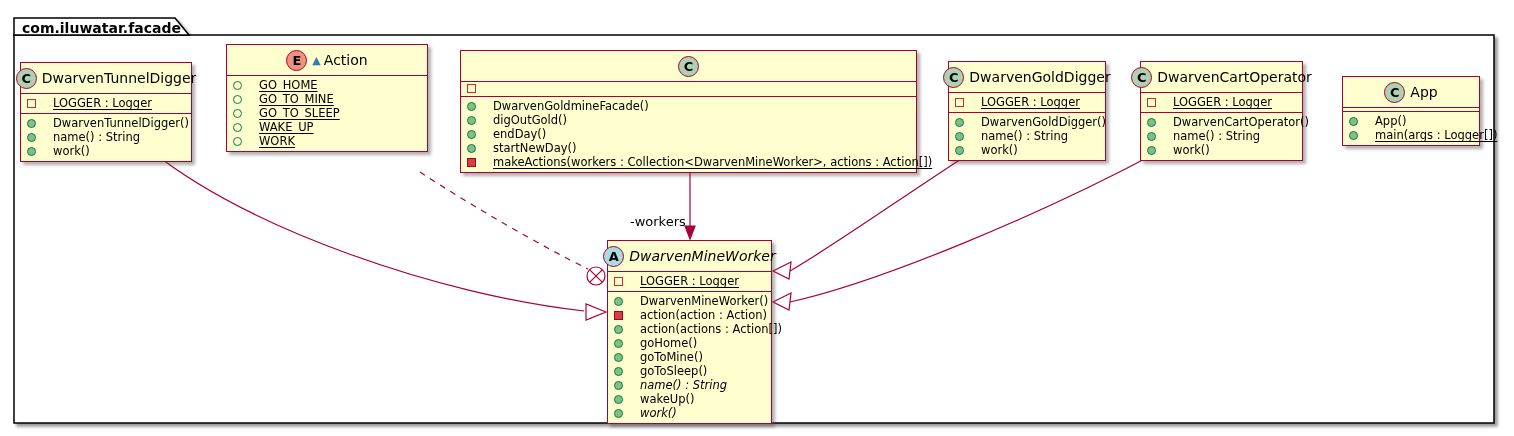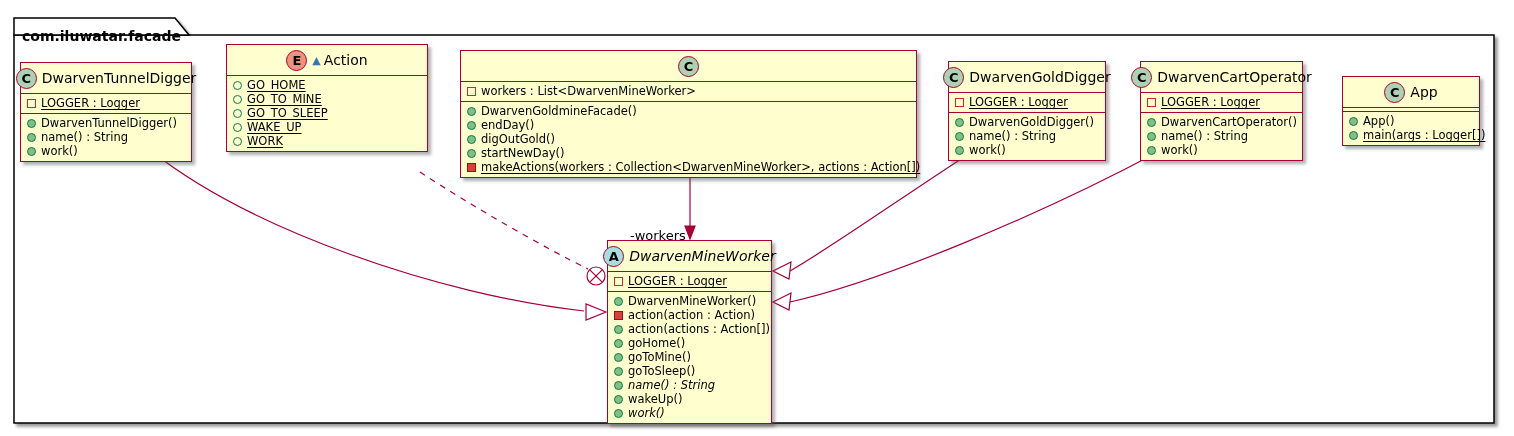--- a/index.html
+++ b/index.html
@@ -3,21 +3,21 @@
 <meta charset="utf-8">
 <style>
   html,body{margin:0;padding:0;background:#ffffff;}
   .canvas{
     position:relative;width:1514px;height:436px;overflow:hidden;
     font-family:"DejaVu Sans", sans-serif;color:#000;background:#fff;
   }
   .canvas svg{position:absolute;left:0;top:0;}
   .pkg-label{
     position:absolute;left:22px;top:19.5px;font-size:14px;font-weight:bold;
-    letter-spacing:0;white-space:nowrap;margin-top:8px;
+    letter-spacing:0;white-space:nowrap;
   }
   #boxes{position:absolute;left:0;top:0;width:100%;height:100%;}
   .uml-box{
     position:absolute;box-sizing:border-box;background:#FEFECE;
     border:1.5px solid #A80036;box-shadow:3px 3px 3px rgba(80,80,80,0.45);
   }
   .uml-title{
     display:flex;align-items:center;justify-content:center;gap:5px;
     padding:3px 6px;border-bottom:1.5px solid #A80036;min-height:24px;
   }
@@ -27,31 +27,31 @@
     font-size:13px;font-weight:bold;color:#000;box-sizing:border-box;
   }
   .uml-name{font-size:14px;white-space:nowrap;}
   .tri{color:#3A77AD;font-size:11px;line-height:11px;margin-right:-2px;}
   .uml-section{
     padding:2px 6px 3px 6px;border-bottom:1.5px solid #A80036;
   }
   .uml-section:last-child{border-bottom:none;}
   .uml-section.empty{height:3px;padding:0;}
   .uml-member{
-    display:flex;align-items:center;gap:5px;line-height:14px;white-space:nowrap;
+    display:flex;align-items:center;gap:17px;line-height:14px;white-space:nowrap;
   }
   .mtext{font-size:11.5px;}
   .mtext.st{text-decoration:underline;text-underline-offset:2px;}
   .it{font-style:italic;}
   .vis{flex:none;width:9px;height:9px;box-sizing:border-box;}
   .vis.public-method{background:#84BE84;border:1px solid #038048;border-radius:50%;}
   .vis.public-field{background:#FEFECE;border:1.5px solid #038048;border-radius:50%;}
   .vis.private-method{background:#D04437;border:1px solid #A80036;}
   .vis.private-field{background:#FEFECE;border:1.5px solid #C82930;}
-  .edge-label{position:absolute;left:630px;top:228px;font-size:13px;white-space:nowrap;}
+  .edge-label{position:absolute;left:630px;top:214px;font-size:13px;white-space:nowrap;}
 </style>
 </head>
 <body>
 
 <div class="canvas">
 
   <svg width="1514" height="436" viewBox="0 0 1514 436">
     <defs>
       <filter id="sh" x="-10%" y="-10%" width="130%" height="130%">
         <feDropShadow dx="3" dy="3" stdDeviation="1.6" flood-color="#000000" flood-opacity="0.4"></feDropShadow>
@@ -141,35 +141,34 @@
           </div>
         </div>
       </div>
       <div class="uml-box" style="left: 460px; top: 50px; width: 457px;">
         <div class="uml-title">
           <span class="uml-circle" style="background: rgb(173, 209, 178);">C</span>
         </div>
         <div class="uml-section">
           <div class="uml-member">
             <span class="vis private-field"></span>
-            <span class="mtext">workers : List&lt;DwarvenMineWorker&gt;</span>
           </div>
         </div>
         <div class="uml-section">
           <div class="uml-member">
             <span class="vis public-method"></span>
             <span class="mtext">DwarvenGoldmineFacade()</span>
           </div>
           <div class="uml-member">
             <span class="vis public-method"></span>
+            <span class="mtext">digOutGold()</span>
+          </div>
+          <div class="uml-member">
+            <span class="vis public-method"></span>
             <span class="mtext">endDay()</span>
-          </div>
-          <div class="uml-member">
-            <span class="vis public-method"></span>
-            <span class="mtext">digOutGold()</span>
           </div>
           <div class="uml-member">
             <span class="vis public-method"></span>
             <span class="mtext">startNewDay()</span>
           </div>
           <div class="uml-member">
             <span class="vis private-method"></span>
             <span class="mtext st">makeActions(workers : Collection&lt;DwarvenMineWorker&gt;, actions : Action[])</span>
           </div>
         </div>

